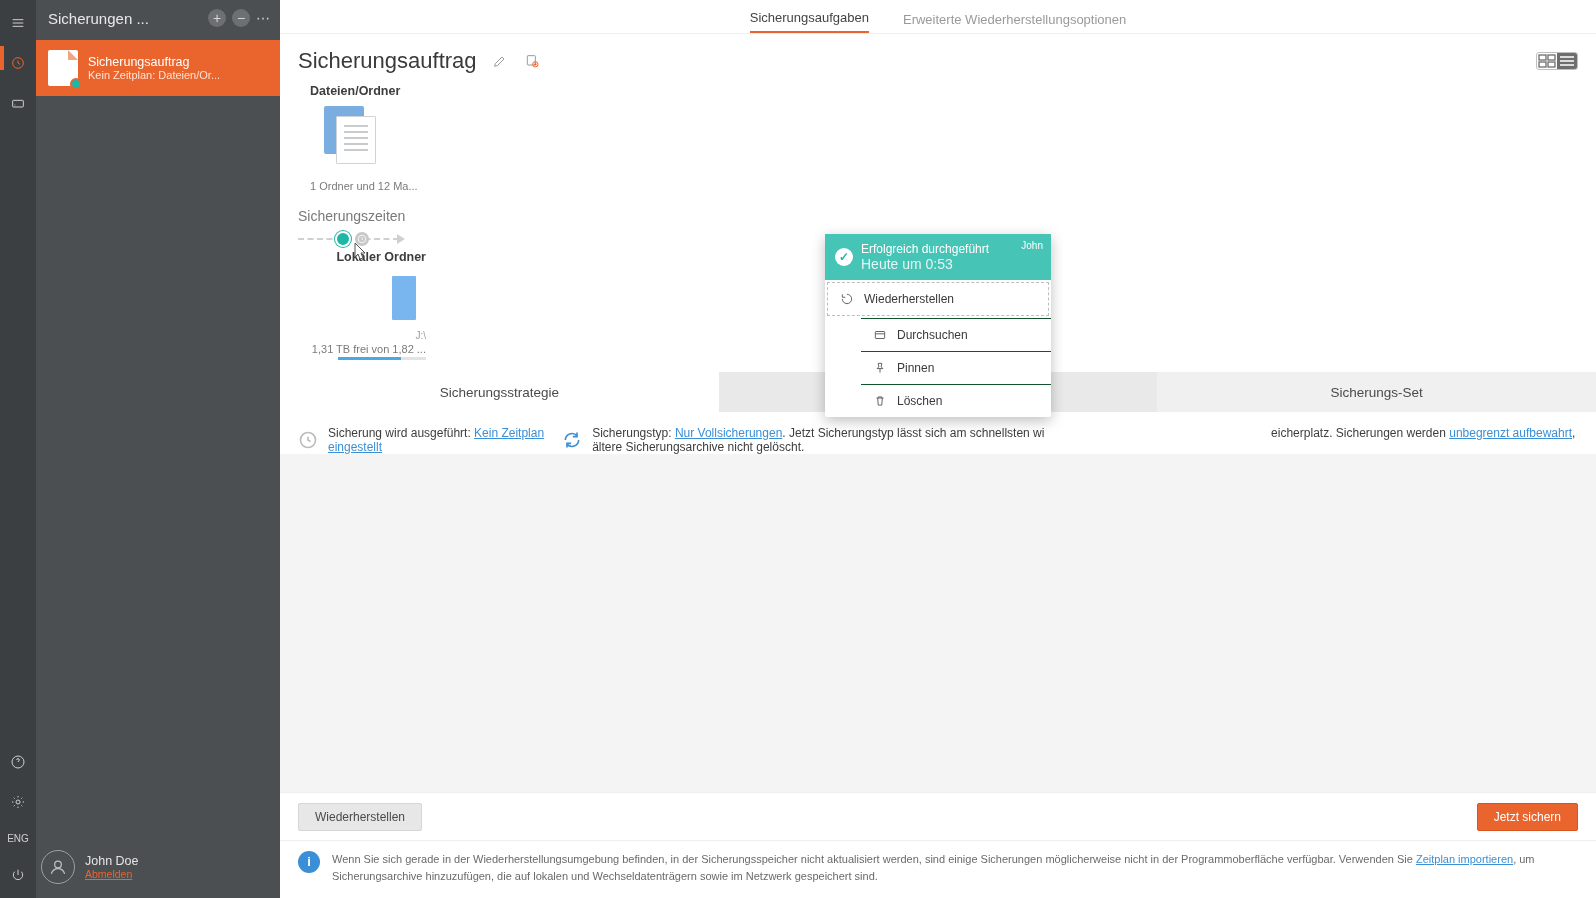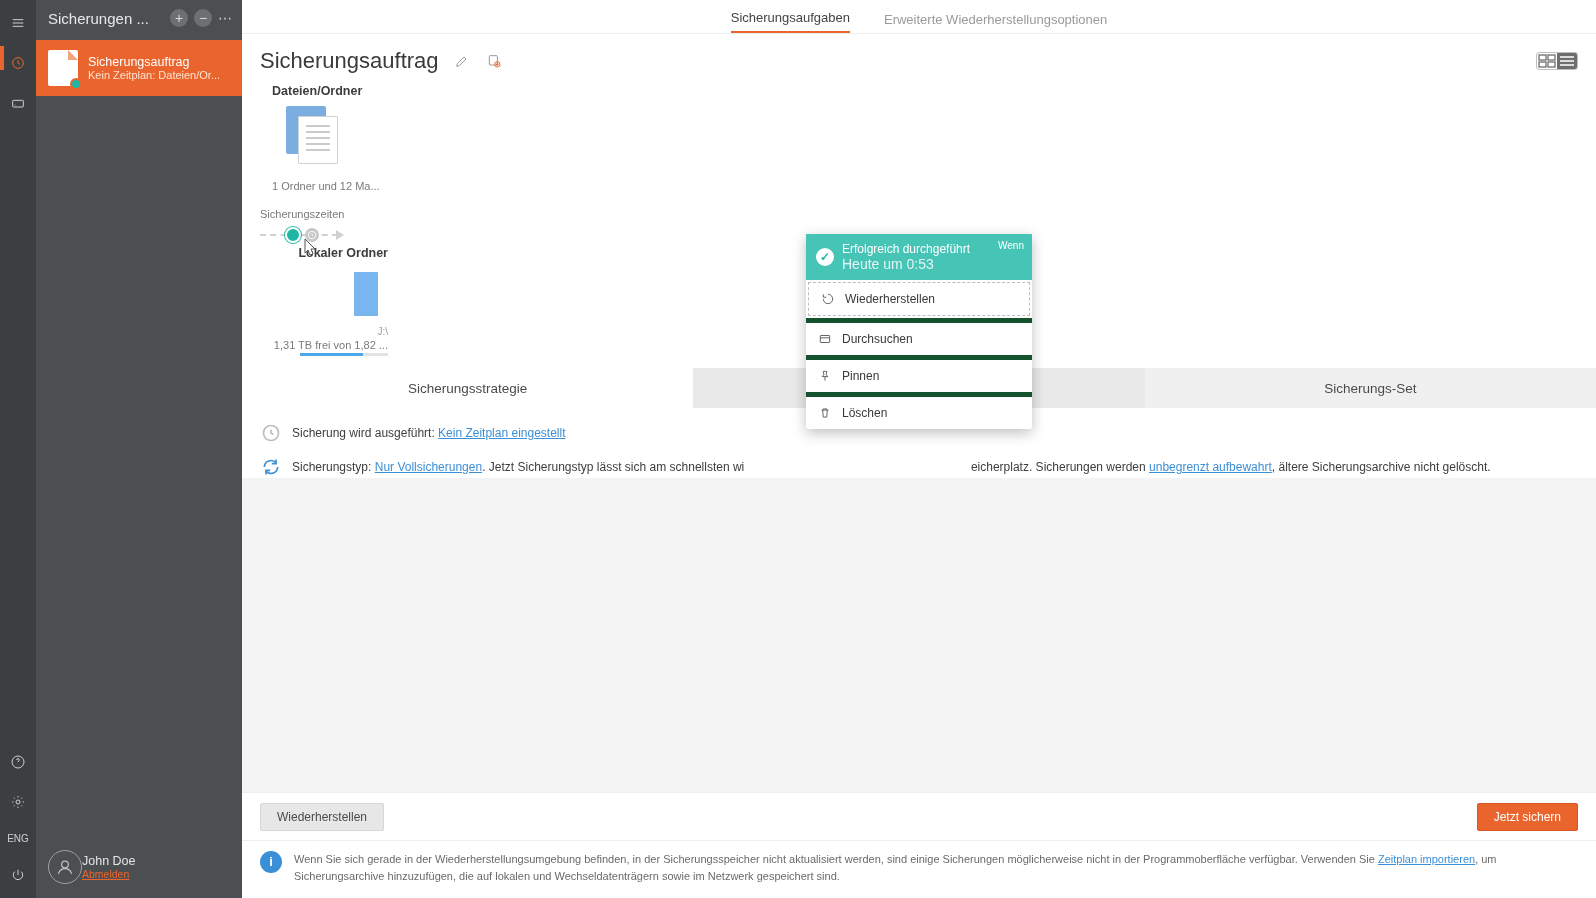--- a/index.html
+++ b/index.html
@@ -12,34 +12,34 @@
 .rail .top { padding-top: 14px; display: flex; flex-direction: column; gap: 22px; align-items: center; }
 .rail .bottom { margin-top: auto; padding-bottom: 14px; display: flex; flex-direction: column; gap: 22px; align-items: center; }
 .rail .ico { width: 18px; height: 18px; display: flex; align-items: center; justify-content: center; cursor: pointer; }
 .rail-indicator { width: 4px; height: 24px; background: #ea652d; position: absolute; left: 0; top: 46px; }
 .rail .ico.active svg * { stroke: #ea652d; fill: none; }
 .rail .lang { font-size: 10px; color: #cfcfcf; cursor: pointer; }
 .rail svg { width: 16px; height: 16px; }
 .rail svg * { stroke: #cfcfcf; fill: none; stroke-width: 1.5; }
 
 
-.sidebar { width: 206px; background: #4b4f52; color: #dedede; display: flex; flex-direction: column; position: relative; }
+.sidebar { width: 244px; background: #4b4f52; color: #dedede; display: flex; flex-direction: column; position: relative; }
 .sidebar-header { height: 36px; display: flex; align-items: center; padding: 0 8px 0 12px; font-size: 15px; color: #e8e8e8; }
 .sidebar-header .title { flex: 1; white-space: nowrap; overflow: hidden; text-overflow: ellipsis; }
 .sidebar-header .hbtn { width: 18px; height: 18px; border-radius: 9px; background: #6c7073; color: #d8d8d8; display: flex; align-items: center; justify-content: center; margin-left: 6px; cursor: pointer; font-size: 14px; line-height: 1; }
 .sidebar-header .dots { margin-left: 6px; cursor: pointer; letter-spacing: 2px; font-size: 14px; color: #cfcfcf; }
 .job-card { background: #ea652d; margin: 4px 0 0 0; padding: 10px 10px 10px 12px; display: flex; gap: 10px; align-items: center; cursor: pointer; }
 .job-card .jicon { width: 30px; height: 36px; position: relative; }
 .job-card .jicon .sheet { position: absolute; inset: 0; background: #fff; border-radius: 2px; }
 .job-card .jicon .sheet::after { content:""; position:absolute; top:0; right:0; width:10px; height:10px; background:#f2a57e; clip-path: polygon(0 0,100% 100%,0 100%); }
 .job-card .jicon .badge { position:absolute; right:-4px; bottom:-4px; width:12px; height:12px; border-radius:6px; background:#1fb6a6; border:2px solid #ea652d; }
 .job-card .txt { display:flex; flex-direction:column; overflow:hidden; }
 .job-card .txt .t1 { font-size: 12.5px; color:#fff; }
 .job-card .txt .t2 { font-size: 11px; color:#ffe1d2; white-space: nowrap; overflow:hidden; text-overflow:ellipsis; }
-.sidebar-user { margin-top:auto; display:flex; align-items:center; padding: 10px 12px 14px 12px; }
+.sidebar-user { margin-top:auto; display:flex; align-items:center; gap:10px; padding: 10px 12px 14px 5px; }
 .avatar { width:34px; height:34px; border-radius:17px; border:1.5px solid #9da0a2; display:flex; align-items:center; justify-content:center; }
 .avatar svg { width:20px; height:20px; }
 .avatar svg * { stroke:#bfc1c3; fill:none; stroke-width:1.5; }
 .user-meta .name { font-size:12.5px; color:#e4e4e4; }
 .user-meta .logout { font-size:10.5px; color:#ea652d; text-decoration: underline; cursor:pointer; }
 
 
 .main { flex:1; display:flex; flex-direction:column; background:#fff; position:relative; }
 .tabs { height:34px; display:flex; justify-content:center; align-items:flex-end; gap:34px; border-bottom:1px solid #eee; font-size:13px; }
 .tab { padding-bottom:6px; color:#9a9a9a; cursor:pointer; }
@@ -68,48 +68,48 @@
 .src-icon .front::before { content:""; position:absolute; left:7px; top:8px; right:7px; height:2px; background:#c9cbcd; box-shadow: 0 6px 0 #c9cbcd, 0 12px 0 #c9cbcd, 0 18px 0 #c9cbcd, 0 24px 0 #c9cbcd; }
 .src-caption { font-size:11px; color:#7a7a7a; margin-top:18px; }
 .dst-icon { width:34px; height:48px; position:relative; margin-bottom:4px; display:flex; align-items:flex-end; }
 .dst-icon .drive { width:24px; height:44px; background:#79b6ef; border-radius:1px; position:relative; }
 .dst-cap { font-size:10px; color:#9a9a9a; margin-top:6px; }
 .dst-sub { font-size:11px; color:#7a7a7a; margin-top:2px; }
 .dst-bar { width:88px; height:3px; background:#e3e3e3; margin-top:2px; position:relative; }
 .dst-bar .fill { position:absolute; left:0; top:0; bottom:0; width:72%; background:#4aa7e8; }
 
 .timeline-wrap { flex:1; position:relative; padding-top:16px; }
-.timeline-title { text-align:center; font-size:11px; color:#797979; margin-bottom:4px; }
+.timeline-title { text-align:center; font-size:14px; color:#797979; margin-bottom:4px; }
 .timeline { height:22px; position:relative; display:flex; align-items:center; }
 .timeline .dash { flex:1; border-top:2px dashed #d0d0d0; }
 .timeline .arrow { width:0;height:0;border-top:5px solid transparent;border-bottom:5px solid transparent;border-left:8px solid #d0d0d0; margin-left:-2px;}
 .tl-point { position:absolute; left:50%; top:50%; transform:translate(-50%,-50%); display:flex; gap:4px; align-items:center; cursor:pointer; }
 .tl-dot1 { width:16px; height:16px; border-radius:8px; background:#1fb6a6; border:2px solid #fff; box-shadow:0 0 0 1px #1fb6a6; }
 .tl-dot2 { width:14px; height:14px; border-radius:7px; background:#c8c8c8; display:flex; align-items:center; justify-content:center; }
 .tl-cursor { position:absolute; left:50%; top:58%; width:16px; height:20px; pointer-events:none; }
 .tl-cursor svg * { fill:#fff; stroke:#555; stroke-width:1; }
 
 
 .popover { position:absolute; left:50%; top:154px; transform:translateX(-50%); width:226px; background:#fff; box-shadow:0 4px 14px rgba(0,0,0,0.25); border-radius:2px; z-index:30; }
 .pop-head { background:#46c4b6; color:#fff; padding:8px 12px 8px 10px; display:flex; align-items:center; gap:8px; position:relative; }
 .pop-head .chk { width:18px; height:18px; border-radius:9px; background:#fff; color:#1fb6a6; display:flex; align-items:center; justify-content:center; font-size:12px; font-weight:bold; }
 .pop-head .ph-t1 { font-size:12px; }
 .pop-head .ph-t2 { font-size:14px; opacity:0.85; }
 .pop-head .ph-tag { position:absolute; right:8px; top:6px; font-size:10px; }
-.pop-item { display:flex; align-items:center; gap:10px; padding:9px 12px; font-size:12px; color:#3a3a3a; cursor:pointer; border-top:5px solid #14532d; }
+.pop-item { display:flex; align-items:center; gap:10px; padding:9px 12px; font-size:12px; color:#3a3a3a; cursor:pointer; border-top:1px solid #14532d;margin-left:36px; }
 .pop-item.first { border:1px dashed #bdbdbd; margin:2px; }
 .pop-item svg { width:14px; height:14px; }
 .pop-item svg * { stroke:#5b5b5b; fill:none; stroke-width:1.6; }
 
 
 .subtabs { height:40px; background:#f0f0f0; display:flex; margin: 12px 0 0 0; }
 .subtab { flex:1; display:flex; align-items:center; justify-content:center; font-size:13.5px; color:#4b4b4b; cursor:pointer;text-align:right; }
 .subtab.active { background:#fff; }
 
-.strategy { padding: 14px 18px 0 18px; font-size:12px; color:#3d3d3d; display:flex; flex-direction:column; gap:12px; margin-bottom:auto;}
+.strategy { padding: 14px 18px 0 18px; font-size:12px; color:#3d3d3d; display:flex; flex-direction:row; gap:12px; margin-bottom:auto;}
 .strategy .row { display:flex; align-items:center; gap:10px; }
 .strategy .row .ic { width:22px; height:22px; display:flex; align-items:center; justify-content:center; }
 .strategy .row .ic svg { width:20px; height:20px; }
 .strategy a { color:#3b8fd6; text-decoration:underline; cursor:pointer; }
 
 .midblock { flex:1; background:#f4f4f4; }
 
 
 .footer-btns { height:48px; display:flex; align-items:center; padding:0 18px; gap:10px; background:#fff; border-top:1px solid #eee;}
 .btn { height:28px; padding:0 16px; font-size:12px; border-radius:2px; cursor:pointer; display:flex; align-items:center; }
@@ -284,21 +284,21 @@
         </div>
       </div>
 
       <div class="popover">
         <div class="pop-head">
           <div class="chk">✓</div>
           <div>
             <div class="ph-t1">Erfolgreich durchgeführt</div>
             <div class="ph-t2">Heute um 0:53</div>
           </div>
-          <div class="ph-tag">Wenn</div>
+          <div class="ph-tag">John</div>
         </div>
         <div class="pop-item first">
           <svg viewBox="0 0 24 24">
               <path d="M4 12a8 8 0 108-8"></path>
               <path d="M4 4v5h5"></path>
             </svg>
           <span>Wiederherstellen</span>
         </div>
         <div class="pop-item">
           <svg viewBox="0 0 24 24">

